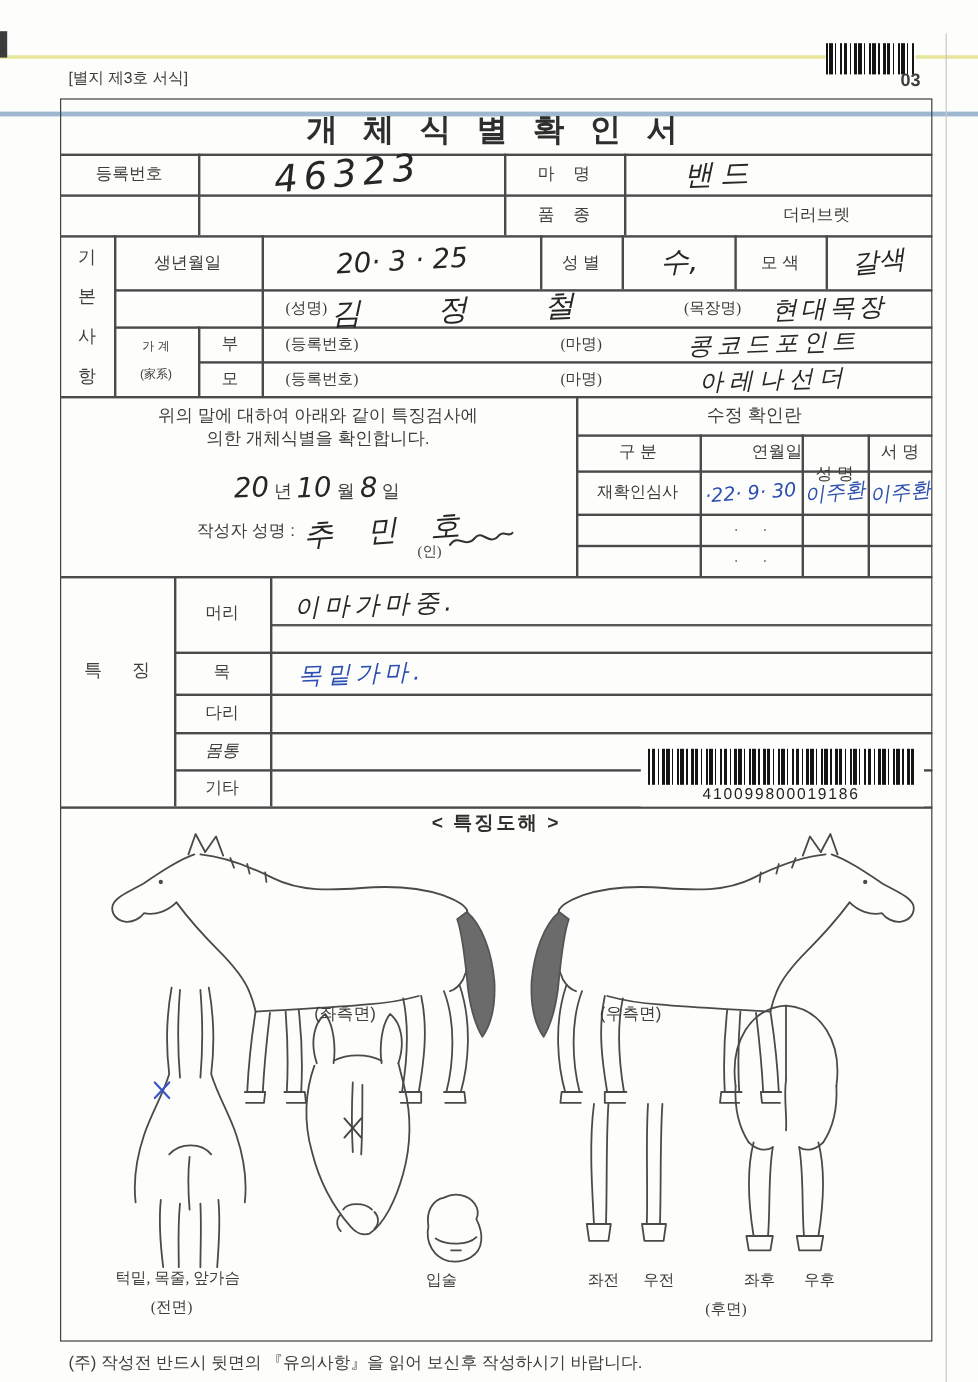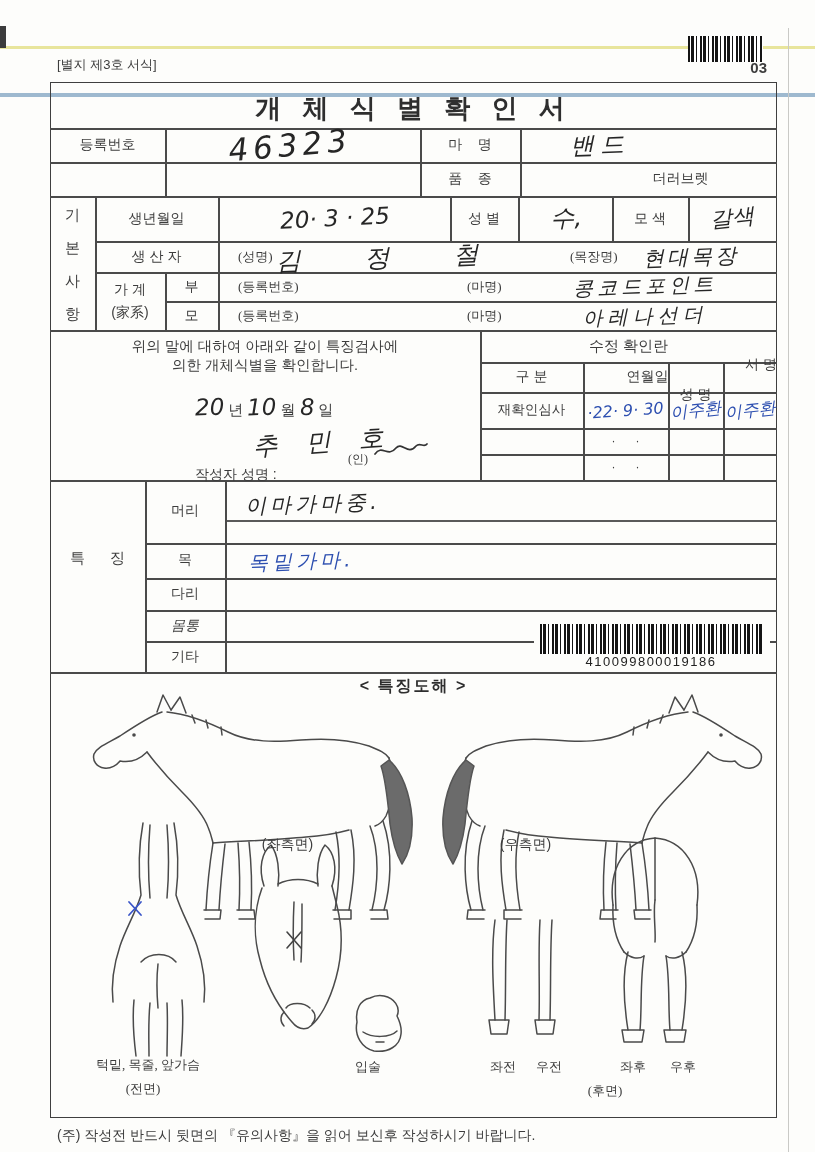--- a/index.html
+++ b/index.html
@@ -87,27 +87,26 @@
 본
 사
 항</div>
   <div class="lbl" style="left:95px;top:196px;width:123px;height:45px;">생년월일</div>
   <div class="hw" style="left:235px;top:198px;width:200px;height:40px;font-size:23px;transform:rotate(-3deg);">20· 3 · 25</div>
   <div class="lbl" style="left:450px;top:196px;width:68px;height:45px;">성 별</div>
   <div class="hw" style="left:522px;top:198px;width:88px;height:40px;font-size:24px;">수,</div>
   <div class="lbl" style="left:612px;top:196px;width:76px;height:45px;">모 색</div>
   <div class="hw" style="left:692px;top:198px;width:80px;height:40px;font-size:22px;transform:rotate(-6deg);">갈색</div>
 
-  <div class="lbl" style="left:95px;top:241px;width:123px;height:31px;">생 산 자</div>
   <div class="lbl left small" style="left:226px;top:241px;width:60px;height:31px;">(성명)</div>
   <div class="hw" style="left:290px;top:239px;width:190px;height:36px;font-size:25px;letter-spacing:16px;">김  정  철</div>
   <div class="lbl left small" style="left:558px;top:241px;width:60px;height:31px;">(목장명)</div>
   <div class="hw" style="left:616px;top:240px;width:150px;height:34px;font-size:21px;letter-spacing:3px;">현대목장</div>
 
-  <div class="lbl stack" style="left:95px;top:278px;width:70px;height:46px;line-height:23px;font-size:14px;">가 계
+  <div class="lbl stack" style="left:95px;top:278px;width:70px;height:46px;line-height:23px;font-size:10px;">가 계
 (家系)</div>
   <div class="lbl" style="left:165px;top:272px;width:53px;height:29px;">부</div>
   <div class="lbl left small" style="left:226px;top:272px;width:80px;height:29px;">(등록번호)</div>
   <div class="lbl left small" style="left:455px;top:272px;width:56px;height:29px;">(마명)</div>
   <div class="hw" style="left:545px;top:270px;width:200px;height:32px;font-size:20px;letter-spacing:4px;">콩코드포인트</div>
   <div class="lbl" style="left:165px;top:301px;width:53px;height:29px;">모</div>
   <div class="lbl left small" style="left:226px;top:301px;width:80px;height:29px;">(등록번호)</div>
   <div class="lbl left small" style="left:455px;top:301px;width:56px;height:29px;">(마명)</div>
   <div class="hw" style="left:545px;top:300px;width:200px;height:32px;font-size:20px;letter-spacing:5px;">아레나선더</div>
 
@@ -116,32 +115,32 @@
 
   <div style="position:absolute;left:195px;top:394px;width:200px;height:30px;display:flex;align-items:baseline;gap:4px;">
     <span class="hw" style="position:static;font-size:23px;">20</span>
     <span style="font-size:15px;">년</span>
     <span class="hw" style="position:static;font-size:23px;">10</span>
     <span style="font-size:15px;">월</span>
     <span class="hw" style="position:static;font-size:23px;">8</span>
     <span style="font-size:15px;">일</span>
   </div>
 
-  <div class="lbl left" style="left:152px;top:464px;width:110px;height:22px;margin-left:31px;">작성자 성명 :</div>
+  <div class="lbl left" style="left:152px;top:432px;width:110px;height:22px;">작성자 성명 :</div>
   <div class="hw" style="left:258px;top:424px;width:130px;height:34px;font-size:25px;letter-spacing:10px;transform:rotate(-4deg);">추 민 호</div>
   <div class="lbl small" style="left:340px;top:450px;width:36px;height:18px;font-size:12px;">(인)</div>
   <svg style="position:absolute;left:372px;top:440px;" width="58" height="22" viewBox="0 0 58 22">
     <path d="M3,14 C10,4 16,18 24,8 C30,1 36,16 44,6 C48,2 52,8 55,4" stroke="#333" stroke-width="1.7" fill="none" stroke-linecap="round"></path>
   </svg>
 
   <div class="lbl" style="left:480px;top:332px;width:297px;height:28px;font-size:15px;">수정 확인란</div>
   <div class="lbl" style="left:480px;top:362px;width:103px;height:30px;">구 분</div>
   <div class="lbl" style="left:583px;top:362px;width:85px;height:30px;margin-left:22px;">연월일</div>
   <div class="lbl" style="left:668px;top:380px;width:55px;height:30px;">성 명</div>
-  <div class="lbl" style="left:723px;top:350px;width:54px;height:30px;padding-left:11px;">서 명</div>
+  <div class="lbl" style="left:723px;top:362px;width:54px;height:30px;">서 명</div>
 
   <div class="lbl" style="left:480px;top:392px;width:103px;height:36px;font-size:13.5px;">재확인심사</div>
   <div class="hw hw-blue" style="left:583px;top:393px;width:85px;height:34px;font-size:16px;transform:rotate(-4deg);">·22· 9· 30</div>
   <div class="hw hw-blue" style="left:668px;top:393px;width:55px;height:34px;font-size:17px;transform:rotate(-6deg);">이주환</div>
   <div class="hw hw-blue" style="left:723px;top:393px;width:54px;height:34px;font-size:17px;transform:rotate(-6deg);">이주환</div>
   <div class="lbl" style="left:583px;top:428px;width:85px;height:26px;font-size:12px;">·      ·</div>
   <div class="lbl" style="left:583px;top:454px;width:85px;height:26px;font-size:12px;">·      ·</div>
 
   <div class="lbl" style="left:50px;top:546px;width:95px;height:24px;font-size:15px;">특      징</div>
   <div class="lbl" style="left:145px;top:496px;width:80px;height:30px;">머리</div>

